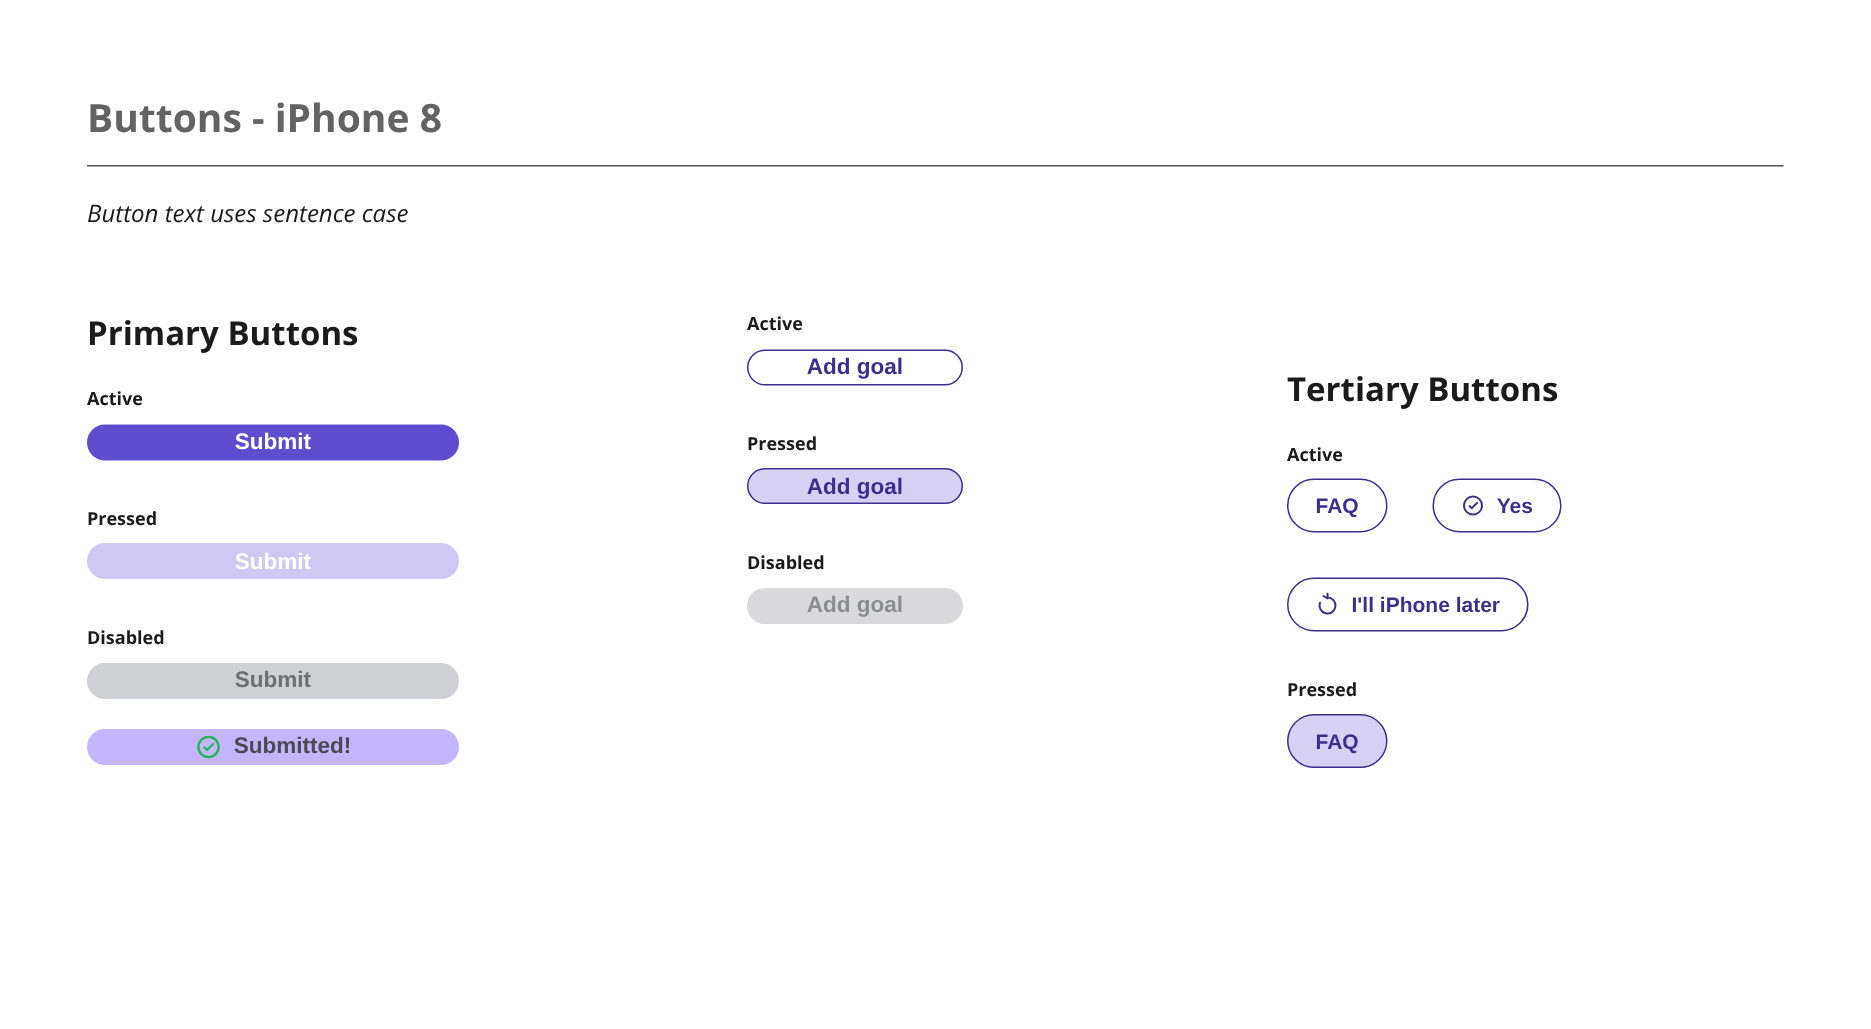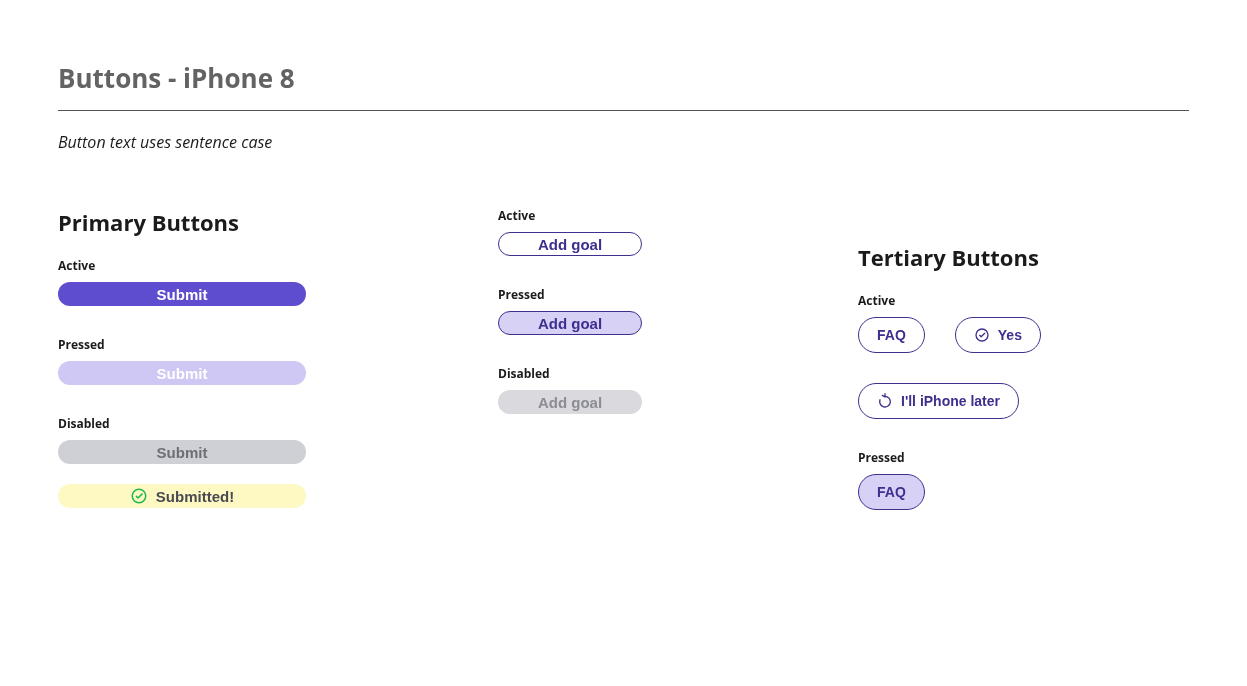--- a/index.html
+++ b/index.html
@@ -74,21 +74,21 @@
     color: #ffffff;
     width: 248px;
   }
   .btn-primary-disabled {
     background: #cfcfd6;
     color: #6e6e77;
     width: 248px;
     cursor: default;
   }
   .btn-primary-submitted {
-    background: #fef9c3;
+    background: #c4b5fd;
     color: #4a4a52;
     width: 248px;
     cursor: default;
   }
 
   
   .btn-secondary-active {
     background: #ffffff;
     color: #3e2f8f;
     border: 1.5px solid #3e2f8f;

